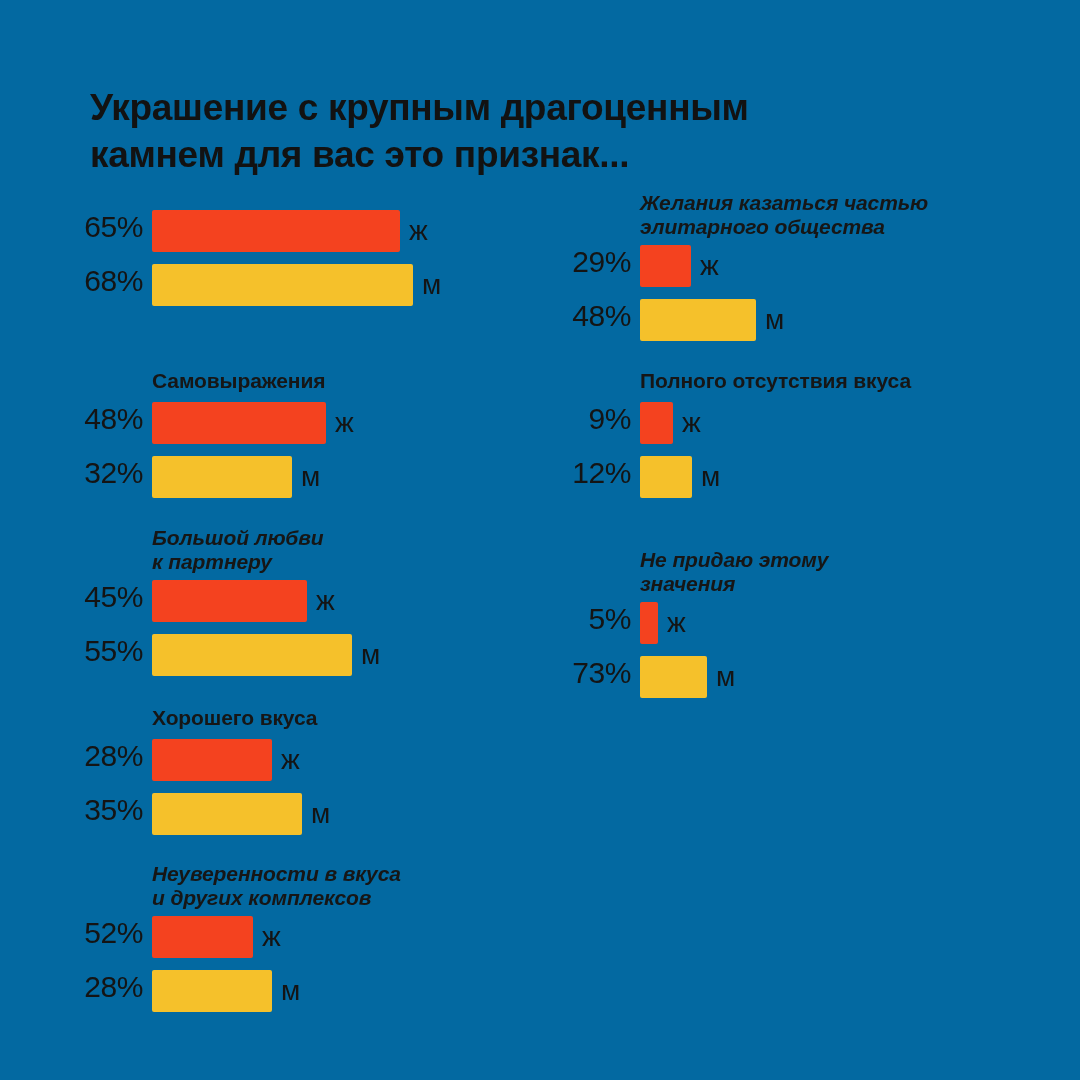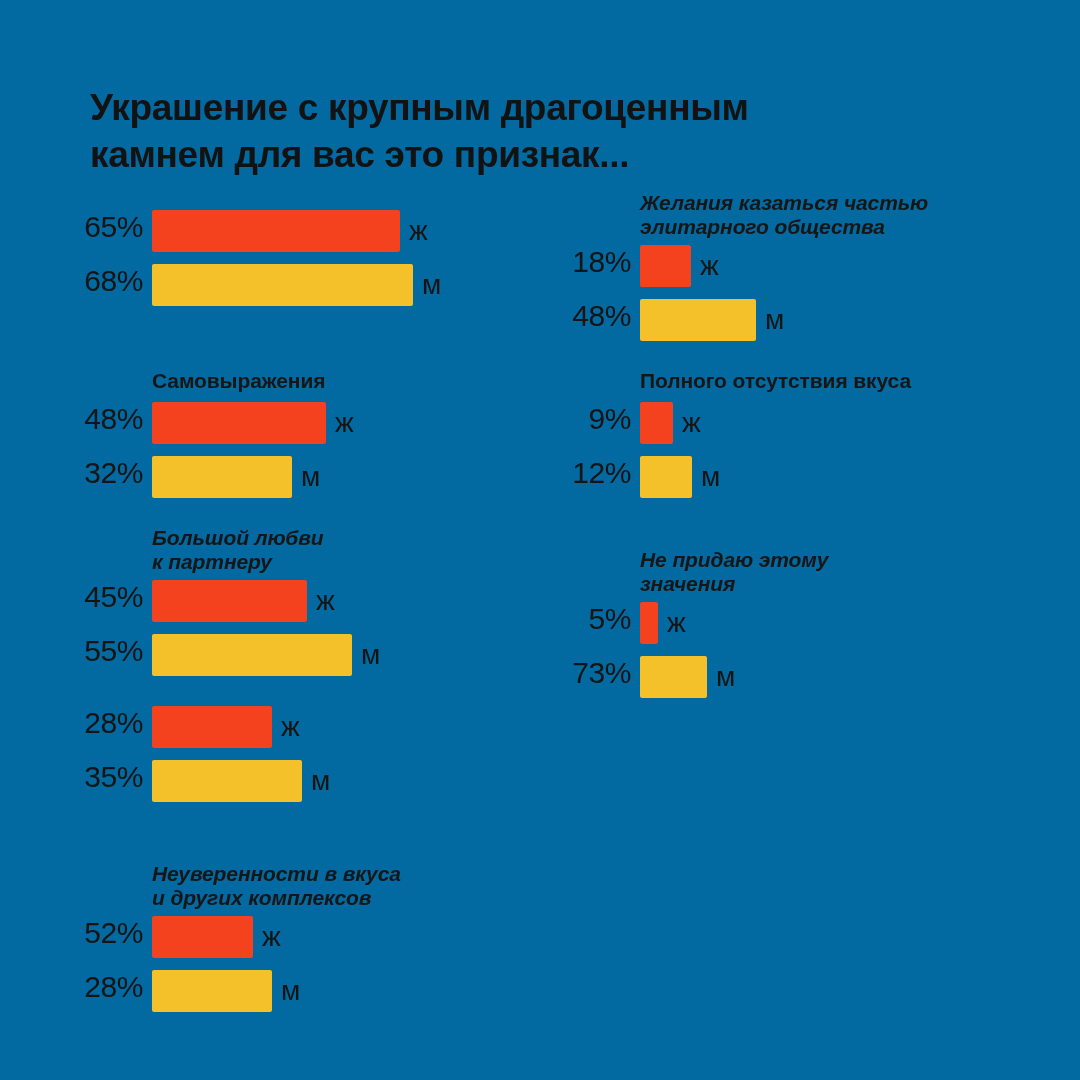--- a/index.html
+++ b/index.html
@@ -108,20 +108,21 @@
       <span class="gender">ж</span>
     </div>
     <div class="row">
       <span class="pct">55%</span>
       <span class="bar male" style="width: 200px; background: rgb(245, 193, 43);"></span>
       <span class="gender">м</span>
     </div>
   </section>
 
   <section class="group col-left one-line" style="top:706px">
+    <h2 class="cat">Хорошего вкуса</h2>
     <div class="row">
       <span class="pct">28%</span>
       <span class="bar female" style="width: 120px; background: rgb(244, 66, 31);"></span>
       <span class="gender">ж</span>
     </div>
     <div class="row">
       <span class="pct">35%</span>
       <span class="bar male" style="width: 150px; background: rgb(245, 193, 43);"></span>
       <span class="gender">м</span>
     </div>
@@ -139,21 +140,21 @@
       <span class="pct">28%</span>
       <span class="bar male" style="width: 120px; background: rgb(245, 193, 43);"></span>
       <span class="gender">м</span>
     </div>
   </section>
 
   <section class="group col-right two-line" style="top:191px">
     <h2 class="cat">Желания казаться частью
 элитарного общества</h2>
     <div class="row">
-      <span class="pct">18%</span>
+      <span class="pct">29%</span>
       <span class="bar female" style="width: 51px; background: rgb(244, 66, 31);"></span>
       <span class="gender">ж</span>
     </div>
     <div class="row">
       <span class="pct">48%</span>
       <span class="bar male" style="width: 116px; background: rgb(245, 193, 43);"></span>
       <span class="gender">м</span>
     </div>
   </section>
 

